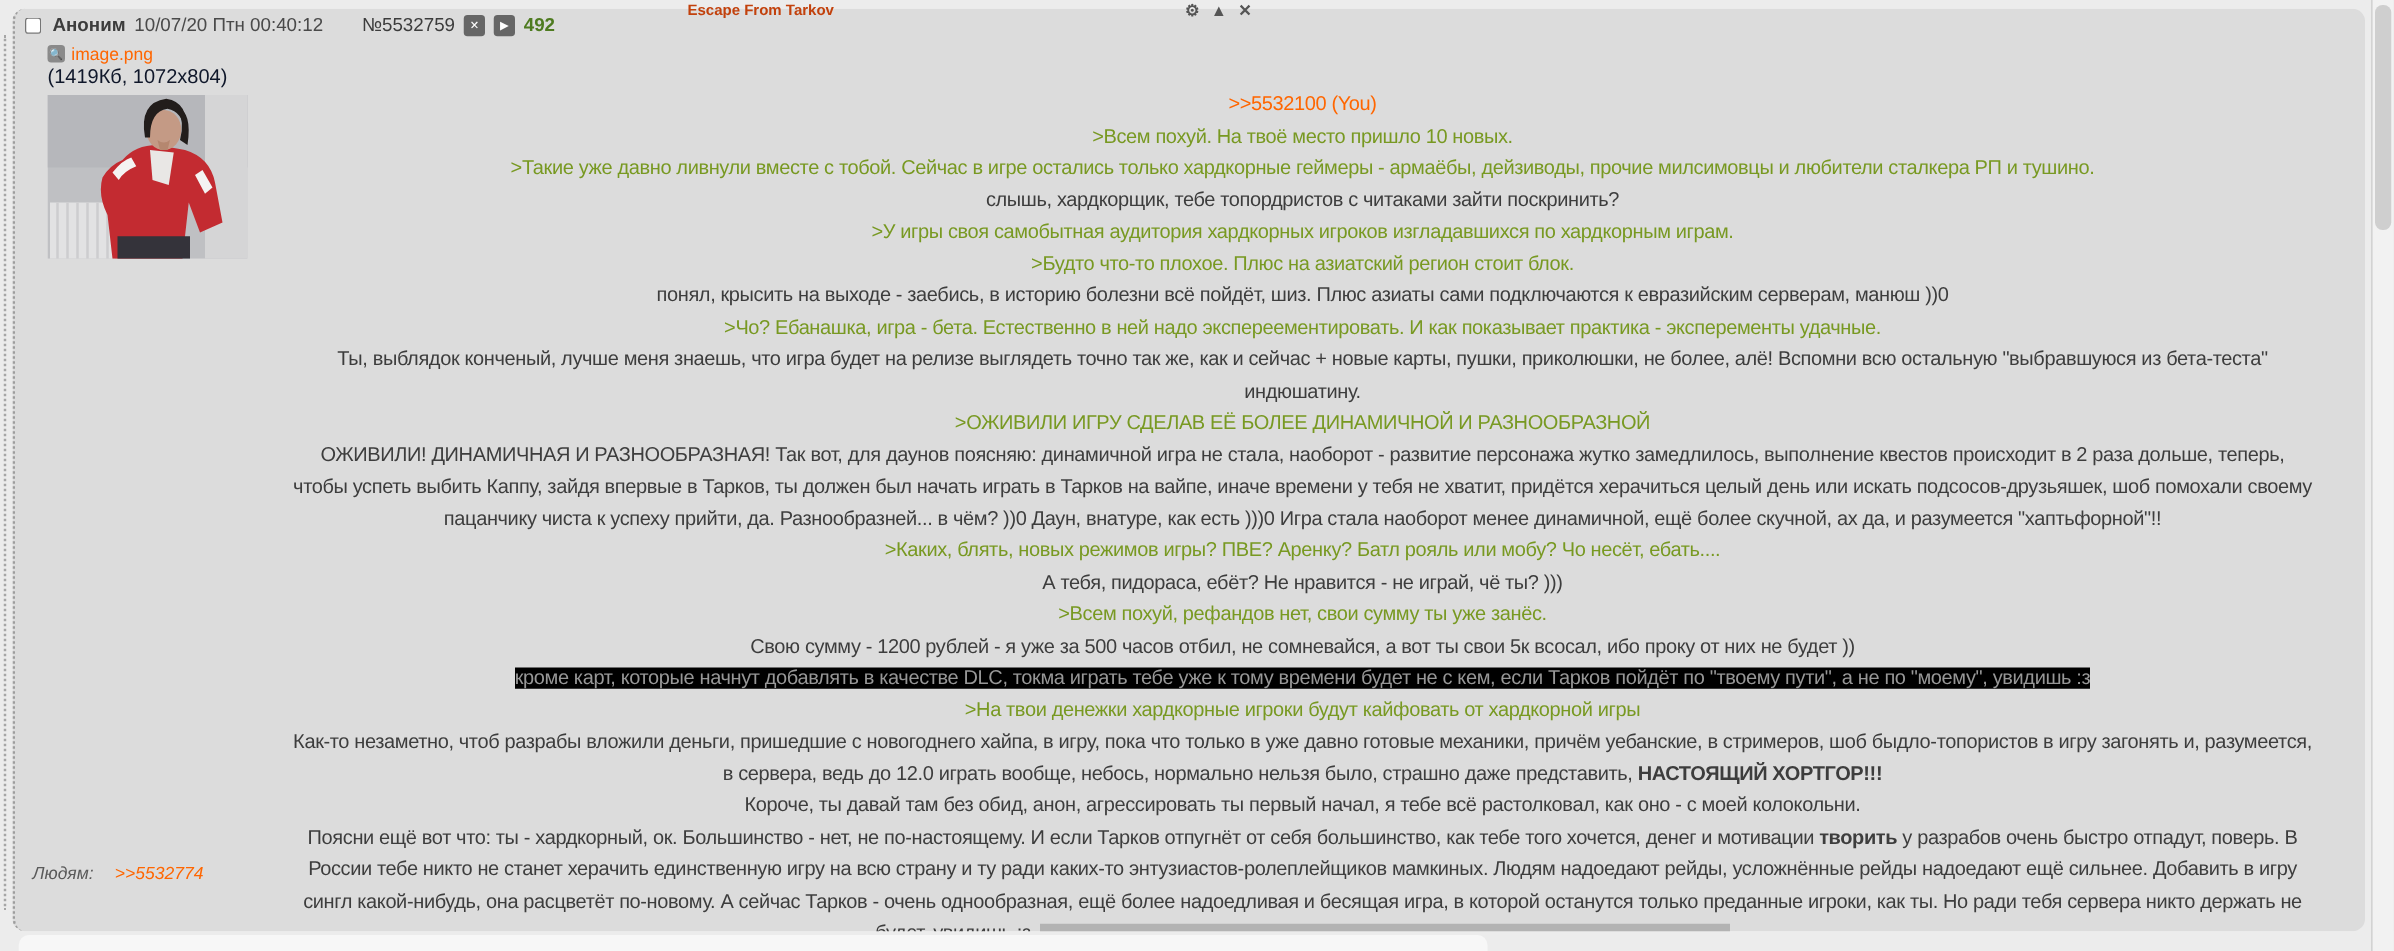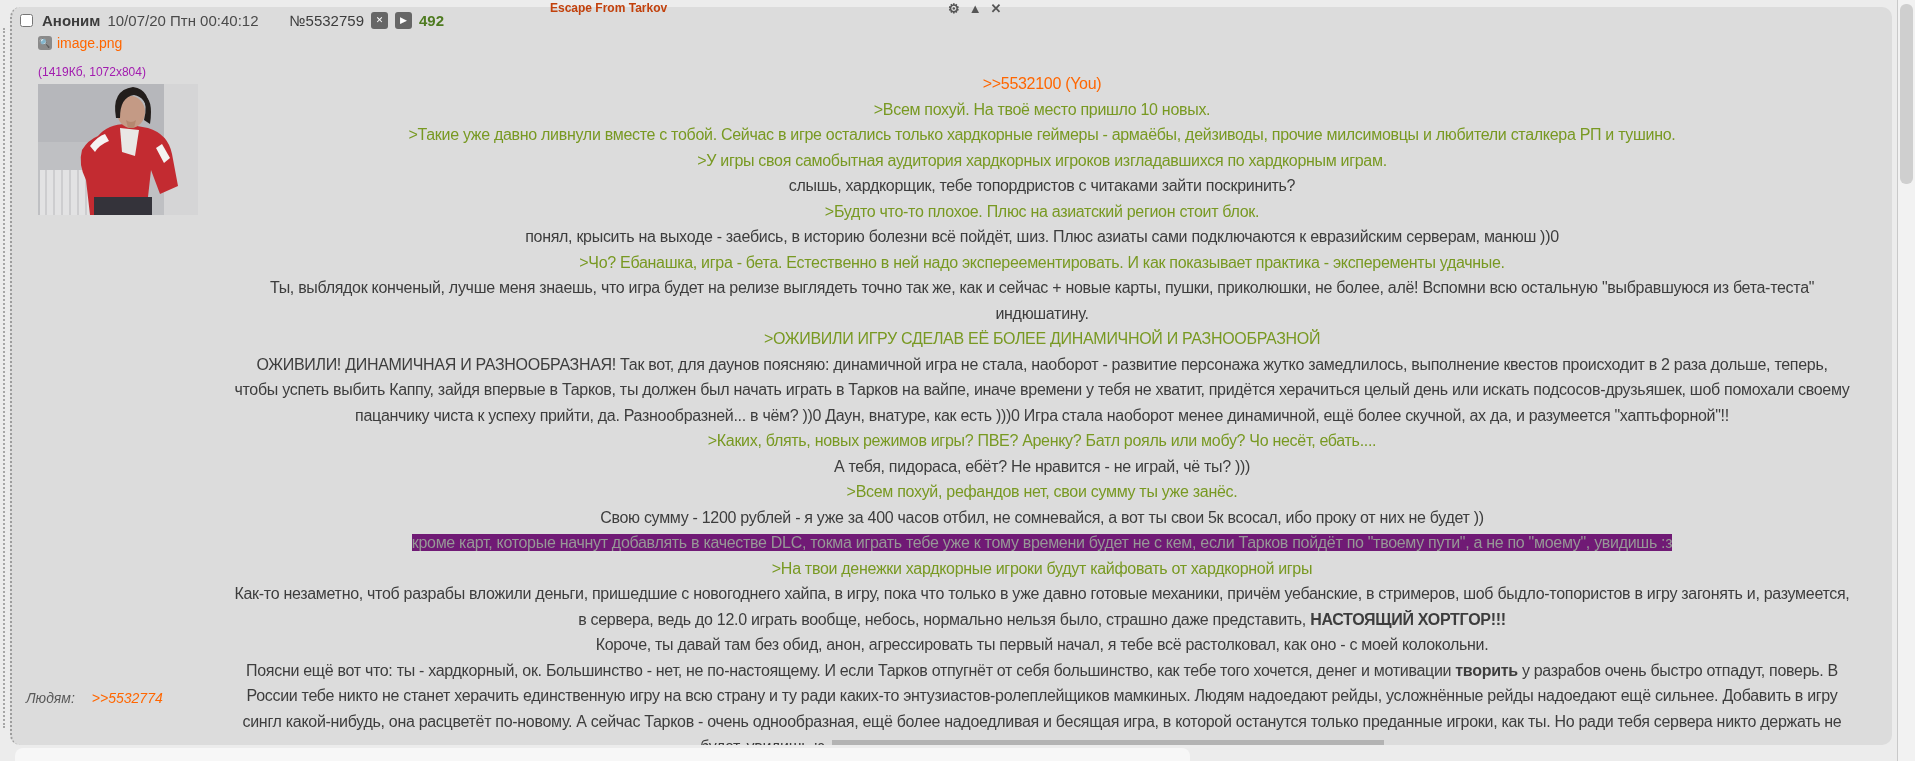--- a/index.html
+++ b/index.html
@@ -36,32 +36,32 @@
   
   .file-block{position:absolute;left:26px;top:28px;width:195px;}
   .file-link{
     color:#ff6600;font-size:14px;text-decoration:none;
     display:flex;align-items:center;gap:5px;
   }
   .search-badge{
     width:14px;height:14px;background:#8a8a8a;border-radius:3px;color:#fff;
     font-size:9px;display:inline-flex;align-items:center;justify-content:center;flex:0 0 auto;
   }
-  .file-info{color:#a21caf;font-size:12px;margin-top:14px;}
+  .file-info{color:#0f172a;font-size:16px;margin-top:2px;}
   .thumb{display:block;margin-top:5px;width:160px;height:131px;cursor:pointer;}
   
   .message{
     position:absolute;left:222px;top:64px;right:42px;
     font-size:16px;line-height:25.5px;color:#3d3d3d;letter-spacing:-0.3px;
   }
   .line{min-height:25.5px;text-align:center;}
   .line.quote{color:#789922;}
   .line.replylink{color:#ff6600;cursor:pointer;}
   .part-bold{font-weight:bold;}
-  .line.spoiler .part-plain{background:#701a75;color:#979797;cursor:pointer;}
+  .line.spoiler .part-plain{background:#000000;color:#979797;cursor:pointer;}
   .part-block{
     display:inline-block;width:552px;height:16px;background:#b3b3b3;
     vertical-align:middle;margin-left:3px;cursor:pointer;
   }
   
   .replies{
     position:absolute;left:14px;top:683px;font-size:14px;color:#5a5a5a;font-style:italic;
   }
   .replies a{color:#ff6600;text-decoration:none;margin-left:17px;font-style:italic;}
   
@@ -126,32 +126,32 @@
       <path d="M104 10 Q116 14 112 40 L106 36 Q110 22 104 10 Z" fill="#221d1b"></path>
       <path d="M88 36 Q93 40 98 36 L96 44 L90 44 Z" fill="#b5876f"></path>
       <rect x="56" y="113" width="58" height="18" fill="#34333a"></rect>
     </svg>
   </div>
 
   <div class="message">
       <div class="line replylink"><span class="part-plain">&gt;&gt;5532100 (You)</span></div>
       <div class="line quote"><span class="part-plain">&gt;Всем похуй. На твоё место пришло 10 новых.</span></div>
       <div class="line quote"><span class="part-plain">&gt;Такие уже давно ливнули вместе с тобой. Сейчас в игре остались только хардкорные геймеры - армаёбы, дейзиводы, прочие милсимовцы и любители сталкера РП и тушино.</span></div>
+      <div class="line plain"><span class="part-plain">слышь, хардкорщик, тебе топордристов с читаками зайти поскринить?</span></div>
       <div class="line quote"><span class="part-plain">&gt;У игры своя самобытная аудитория хардкорных игроков изгладавшихся по хардкорным играм.</span></div>
-      <div class="line plain"><span class="part-plain">слышь, хардкорщик, тебе топордристов с читаками зайти поскринить?</span></div>
       <div class="line quote"><span class="part-plain">&gt;Будто что-то плохое. Плюс на азиатский регион стоит блок.</span></div>
       <div class="line plain"><span class="part-plain">понял, крысить на выходе - заебись, в историю болезни всё пойдёт, шиз. Плюс азиаты сами подключаются к евразийским серверам, манюш ))0</span></div>
       <div class="line quote"><span class="part-plain">&gt;Чо? Ебанашка, игра - бета. Естественно в ней надо экспереементировать. И как показывает практика - эксперементы удачные.</span></div>
       <div class="line plain"><span class="part-plain">Ты, выблядок конченый, лучше меня знаешь, что игра будет на релизе выглядеть точно так же, как и сейчас + новые карты, пушки, приколюшки, не более, алё! Вспомни всю остальную "выбравшуюся из бета-теста" индюшатину.</span></div>
       <div class="line quote"><span class="part-plain">&gt;ОЖИВИЛИ ИГРУ СДЕЛАВ ЕЁ БОЛЕЕ ДИНАМИЧНОЙ И РАЗНООБРАЗНОЙ</span></div>
       <div class="line plain"><span class="part-plain">ОЖИВИЛИ! ДИНАМИЧНАЯ И РАЗНООБРАЗНАЯ! Так вот, для даунов поясняю: динамичной игра не стала, наоборот - развитие персонажа жутко замедлилось, выполнение квестов происходит в 2 раза дольше, теперь, чтобы успеть выбить Каппу, зайдя впервые в Тарков, ты должен был начать играть в Тарков на вайпе, иначе времени у тебя не хватит, придётся херачиться целый день или искать подсосов-друзьяшек, шоб помохали своему пацанчику чиста к успеху прийти, да. Разнообразней... в чём? ))0 Даун, внатуре, как есть )))0 Игра стала наоборот менее динамичной, ещё более скучной, ах да, и разумеется "хаптьфорной"!!</span></div>
       <div class="line quote"><span class="part-plain">&gt;Каких, блять, новых режимов игры? ПВЕ? Аренку? Батл рояль или мобу? Чо несёт, ебать....</span></div>
       <div class="line plain"><span class="part-plain">А тебя, пидораса, ебёт? Не нравится - не играй, чё ты? )))</span></div>
       <div class="line quote"><span class="part-plain">&gt;Всем похуй, рефандов нет, свои сумму ты уже занёс.</span></div>
-      <div class="line plain"><span class="part-plain">Свою сумму - 1200 рублей - я уже за 400 часов отбил, не сомневайся, а вот ты свои 5к всосал, ибо проку от них не будет ))</span></div>
+      <div class="line plain"><span class="part-plain">Свою сумму - 1200 рублей - я уже за 500 часов отбил, не сомневайся, а вот ты свои 5к всосал, ибо проку от них не будет ))</span></div>
       <div class="line spoiler"><span class="part-plain">кроме карт, которые начнут добавлять в качестве DLC, токма играть тебе уже к тому времени будет не с кем, если Тарков пойдёт по "твоему пути", а не по "моему", увидишь :з</span></div>
       <div class="line quote"><span class="part-plain">&gt;На твои денежки хардкорные игроки будут кайфовать от хардкорной игры</span></div>
       <div class="line plain"><span class="part-plain">Как-то незаметно, чтоб разрабы вложили деньги, пришедшие с новогоднего хайпа, в игру, пока что только в уже давно готовые механики, причём уебанские, в стримеров, шоб быдло-топористов в игру загонять и, разумеется, в сервера, ведь до 12.0 играть вообще, небось, нормально нельзя было, страшно даже представить, </span><span class="part-bold">НАСТОЯЩИЙ ХОРТГОР!!!</span></div>
       <div class="line plain"><span class="part-plain">Короче, ты давай там без обид, анон, агрессировать ты первый начал, я тебе всё растолковал, как оно - с моей колокольни.</span></div>
       <div class="line plain"><span class="part-plain">Поясни ещё вот что: ты - хардкорный, ок. Большинство - нет, не по-настоящему. И если Тарков отпугнёт от себя большинство, как тебе того хочется, денег и мотивации </span><span class="part-bold">творить</span><span class="part-plain"> у разрабов очень быстро отпадут, поверь. В России тебе никто не станет херачить единственную игру на всю страну и ту ради каких-то энтузиастов-ролеплейщиков мамкиных. Людям надоедают рейды, усложнённые рейды надоедают ещё сильнее. Добавить в игру сингл какой-нибудь, она расцветёт по-новому. А сейчас Тарков - очень однообразная, ещё более надоедливая и бесящая игра, в которой останутся только преданные игроки, как ты. Но ради тебя сервера никто держать не будет, увидишь :з </span><span class="part-block"></span></div>
       <div class="line plain"></div>
     </div>
 
   <div class="replies">
     <span>Людям:</span><a href="#">&gt;&gt;5532774</a>

